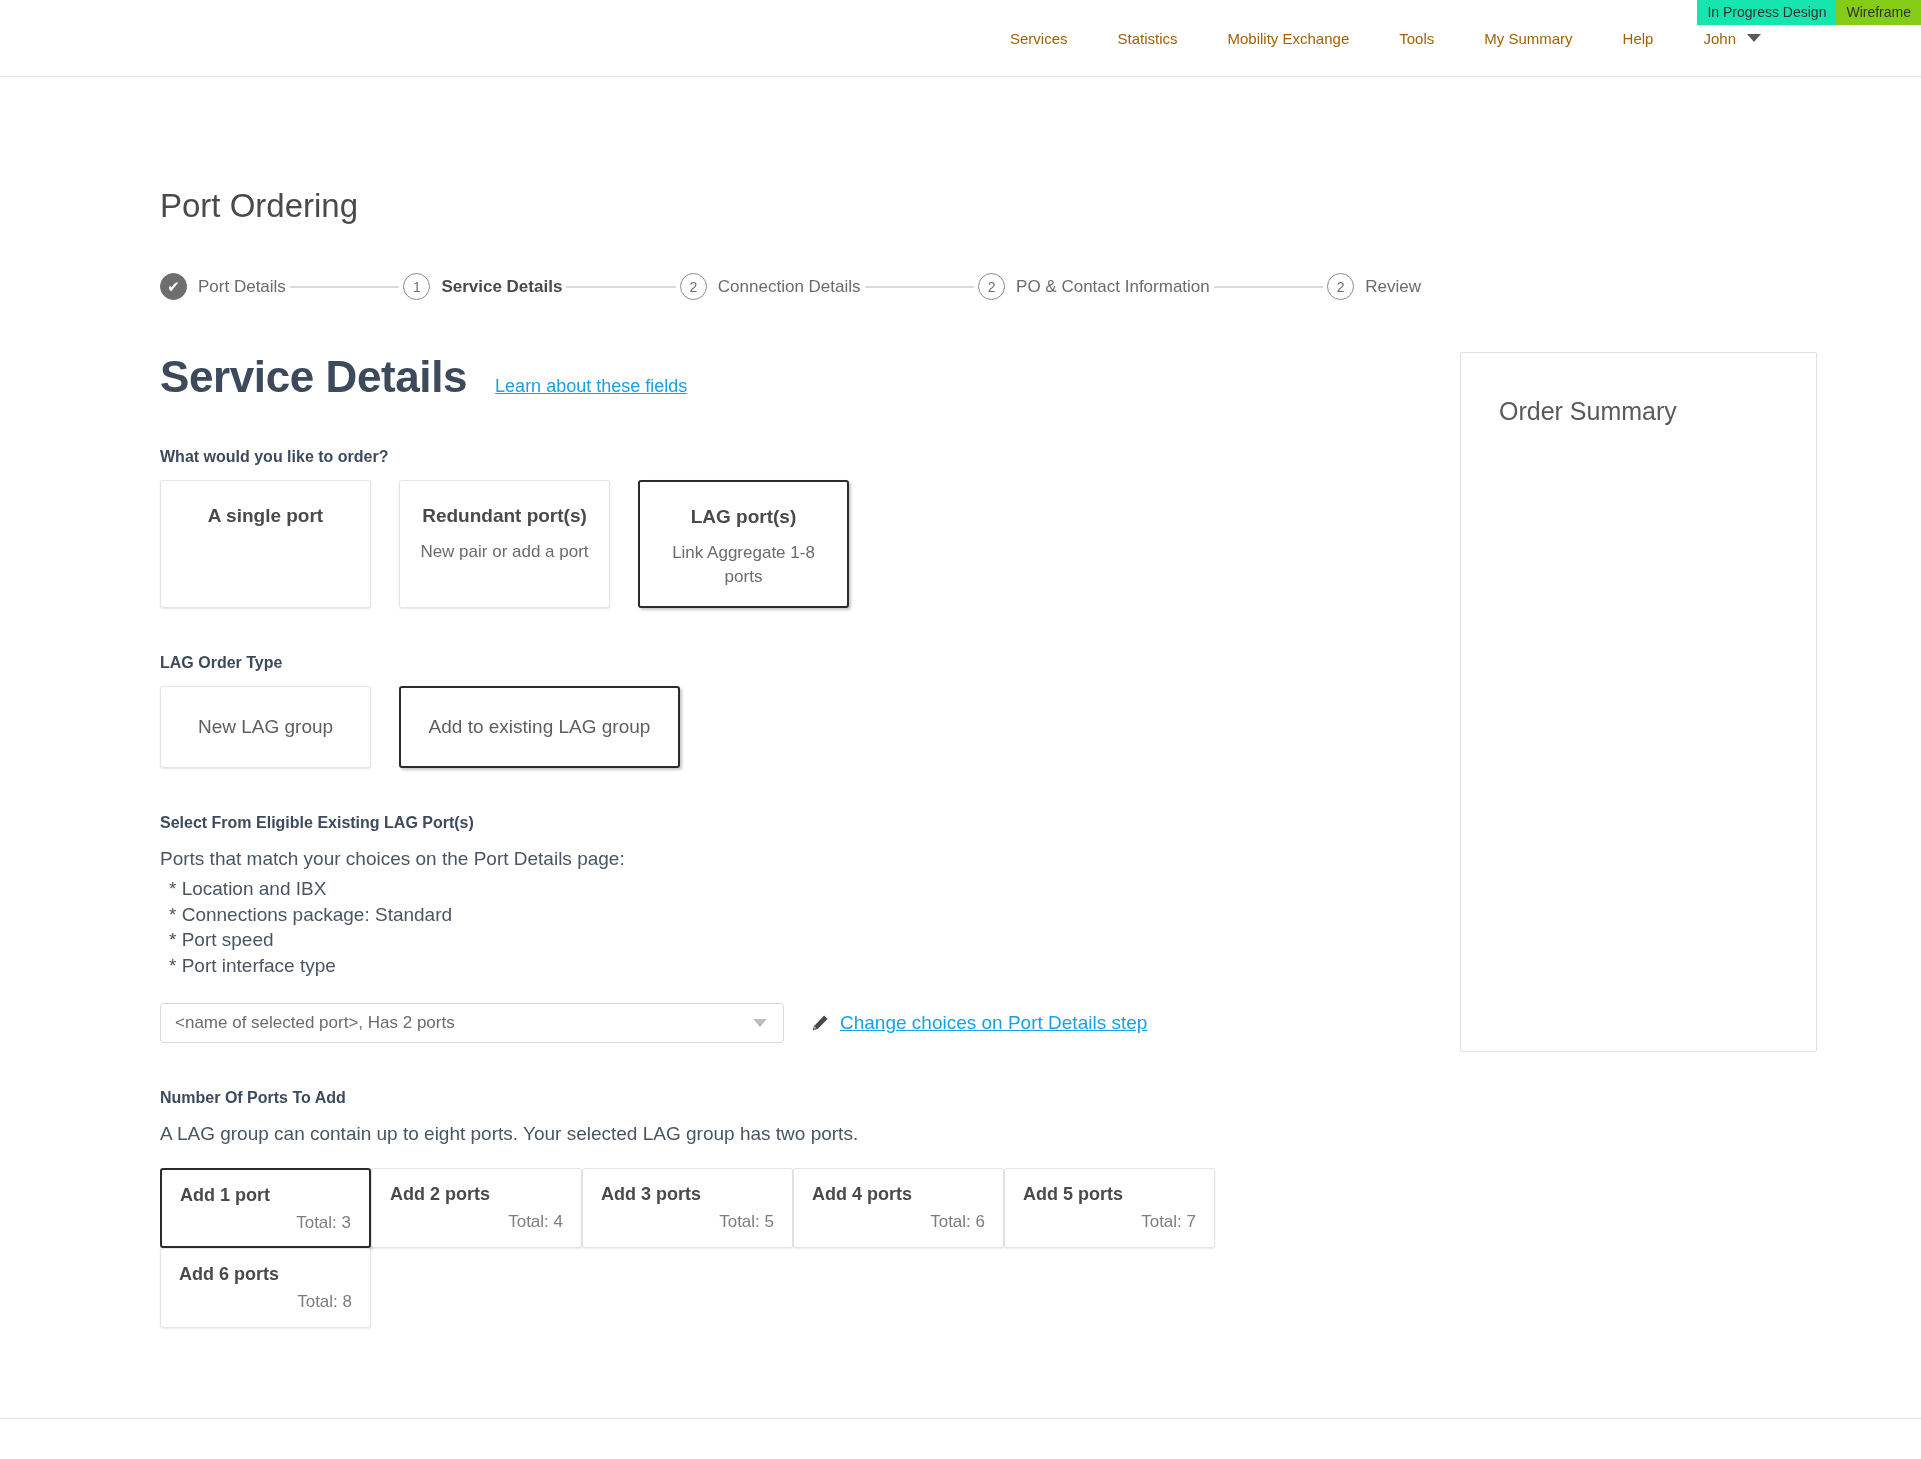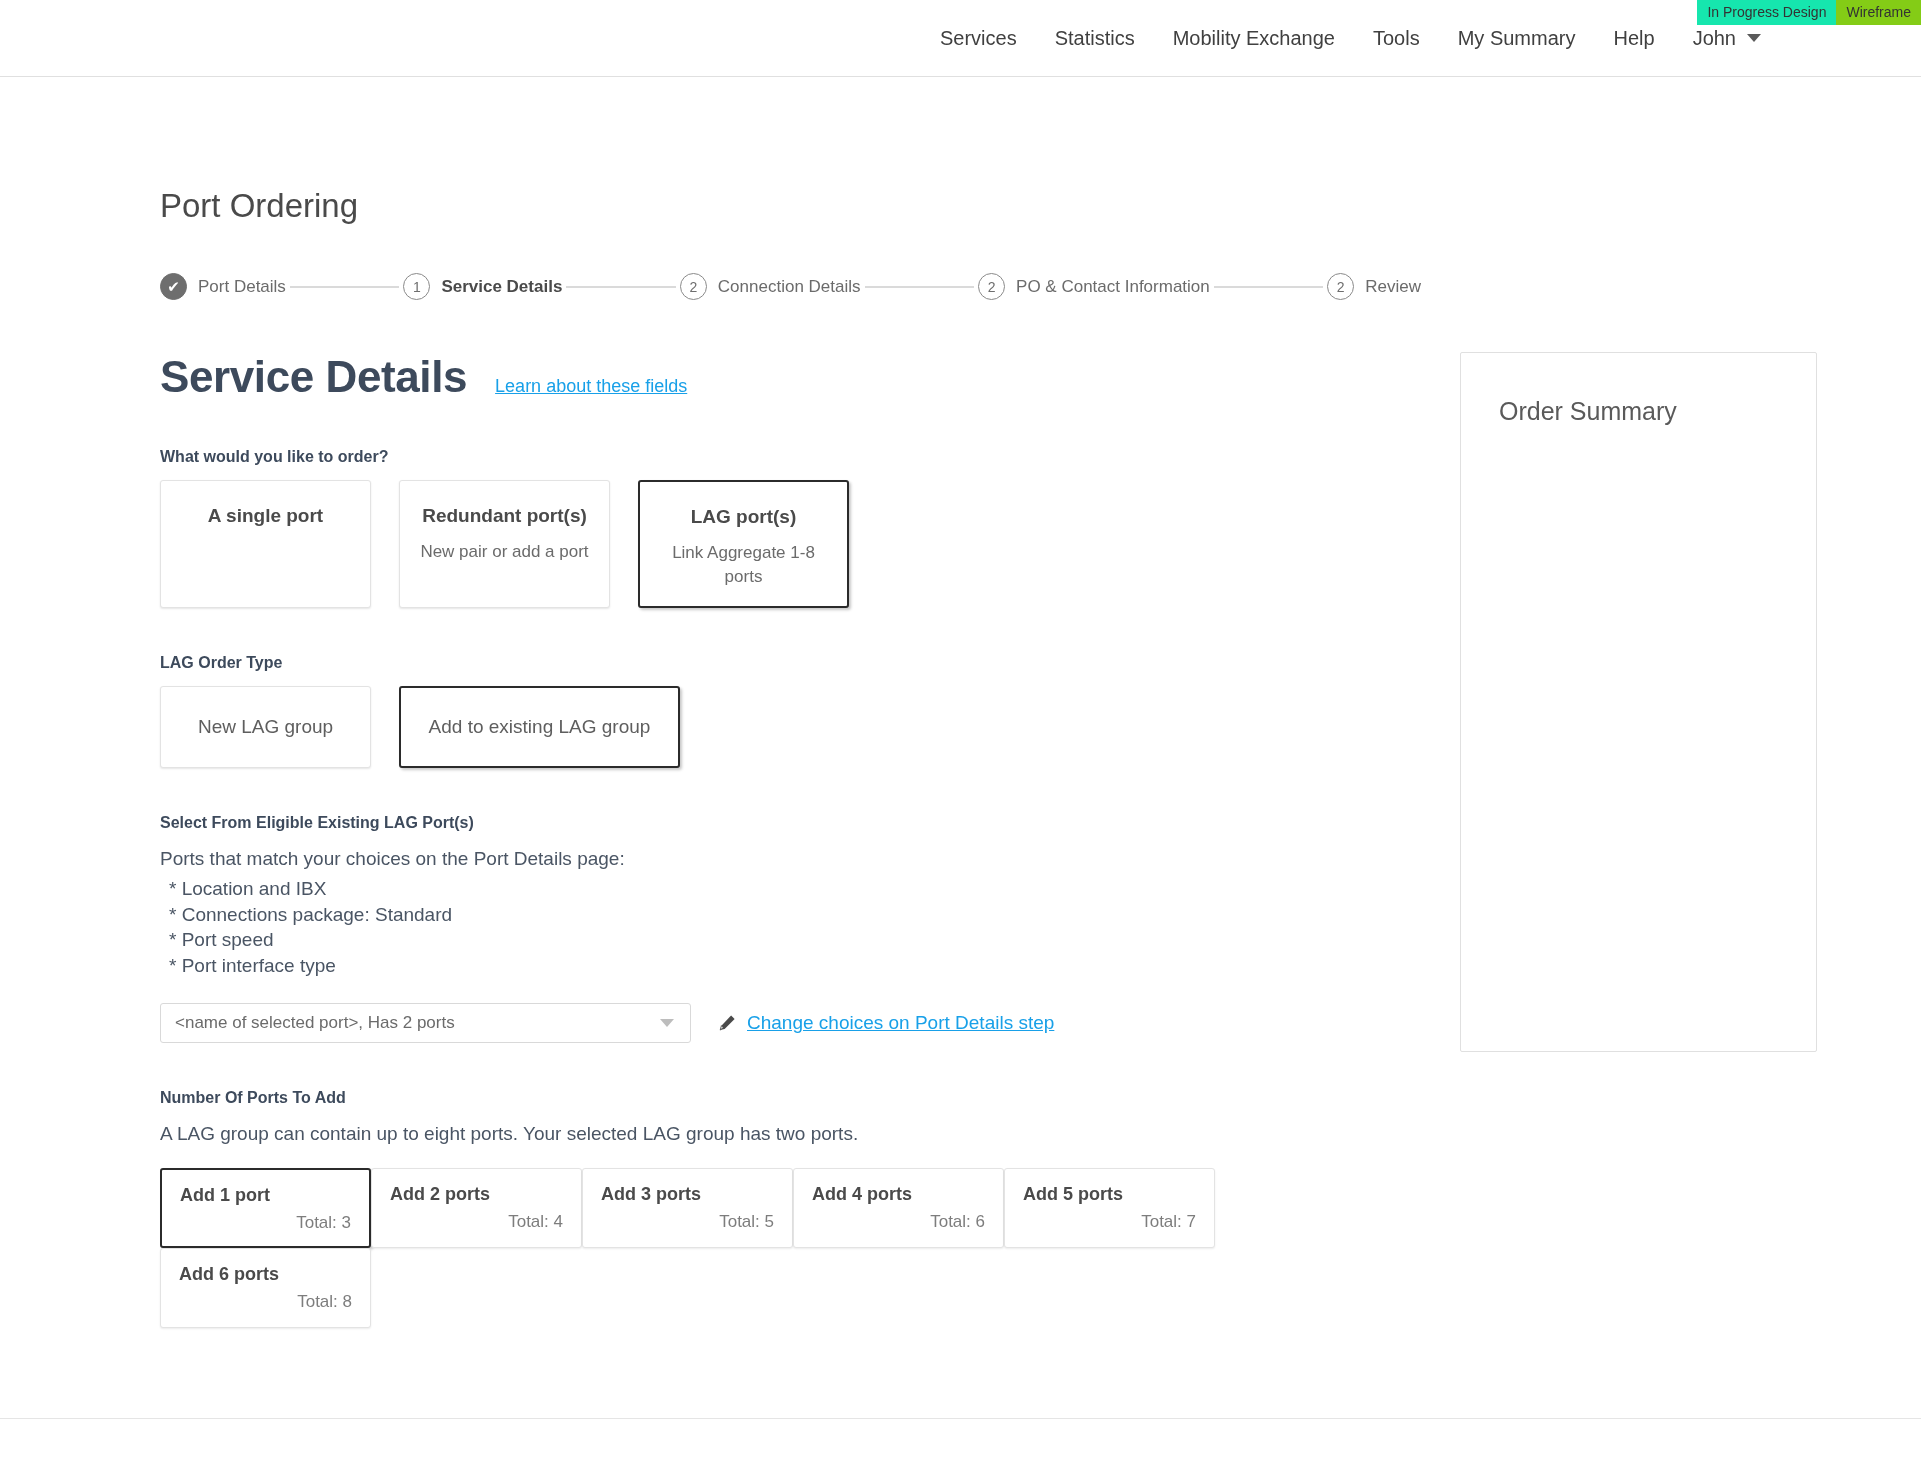--- a/index.html
+++ b/index.html
@@ -63,24 +63,25 @@
     margin-left: 18px;
   }
   .topnav {
     margin-left: auto;
     display: flex;
     align-items: center;
     padding-right: 160px;
     gap: 38px;
   }
   .topnav a {
-    font-size: 20px;
-    color: #404040;
+    font-size: 15px;
+    color: #a16207;
     text-decoration: none;
     white-space: nowrap;
+    margin-left: 12px;
   }
   .user-menu { display: flex; align-items: center; gap: 11px; }
   .caret {
     width: 0; height: 0;
     border-left: 7px solid transparent;
     border-right: 7px solid transparent;
     border-top: 8px solid #5a5a5a;
   }
 
   
@@ -221,21 +222,21 @@
   .lag-row .opt-card.wide { width: 281px; }
   .lag-title {
     font-size: 19px;
     color: #5e5e5e;
   }
 
   
   .select-row { display: flex; align-items: center; gap: 26px; margin-top: 6px; }
   .select-box {
     position: relative;
-    width: 531px;
+    width: 624px;
     height: 40px;
     border: 1px solid #d9d9d9;
     border-radius: 3px;
     background: #ffffff;
     display: flex;
     align-items: center;
     padding: 0 14px;
     cursor: pointer;
   }
   .select-value { font-size: 17px; color: #6b6b6b; }

